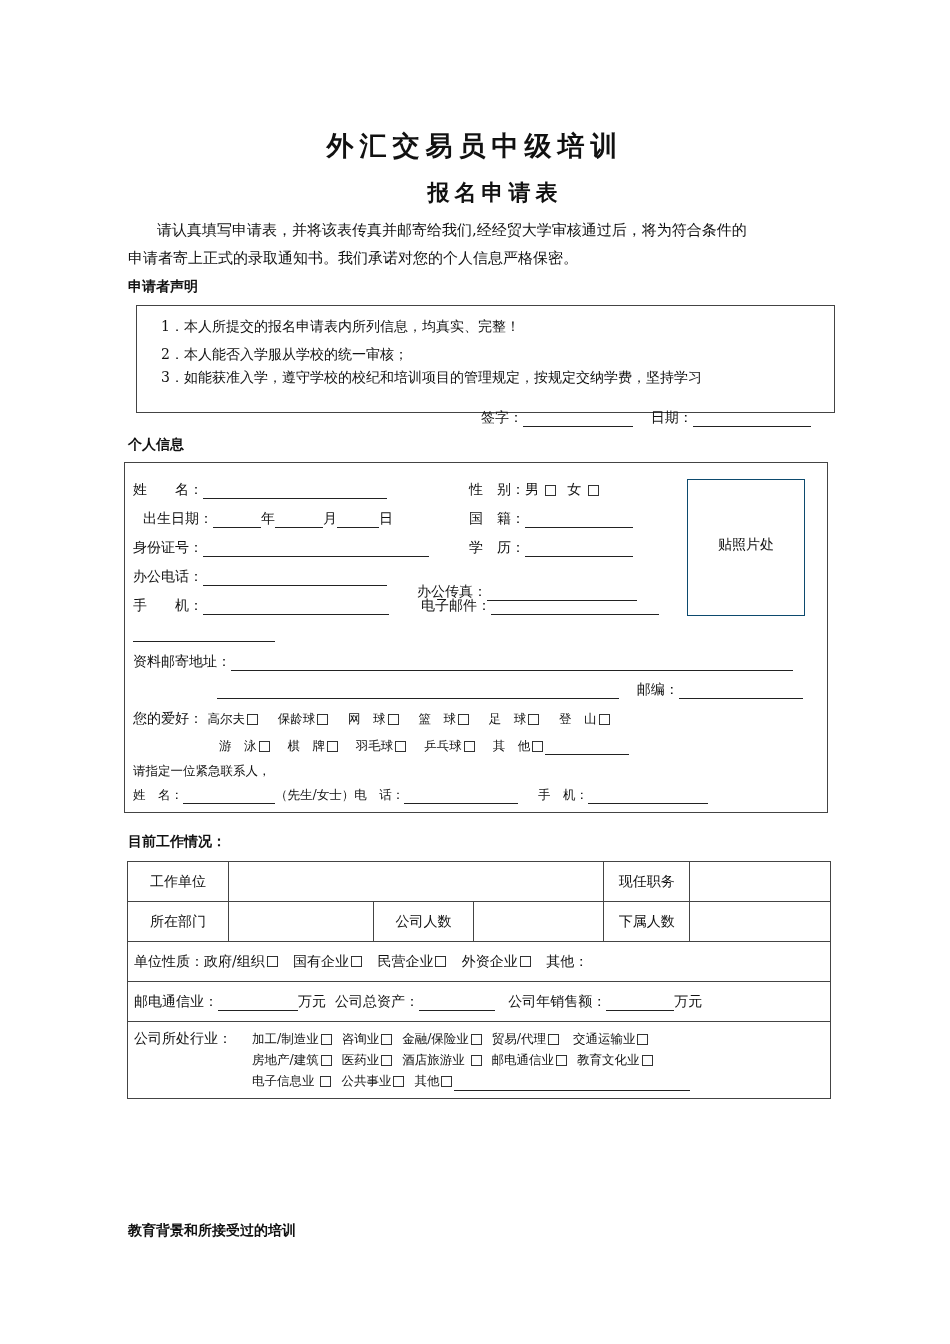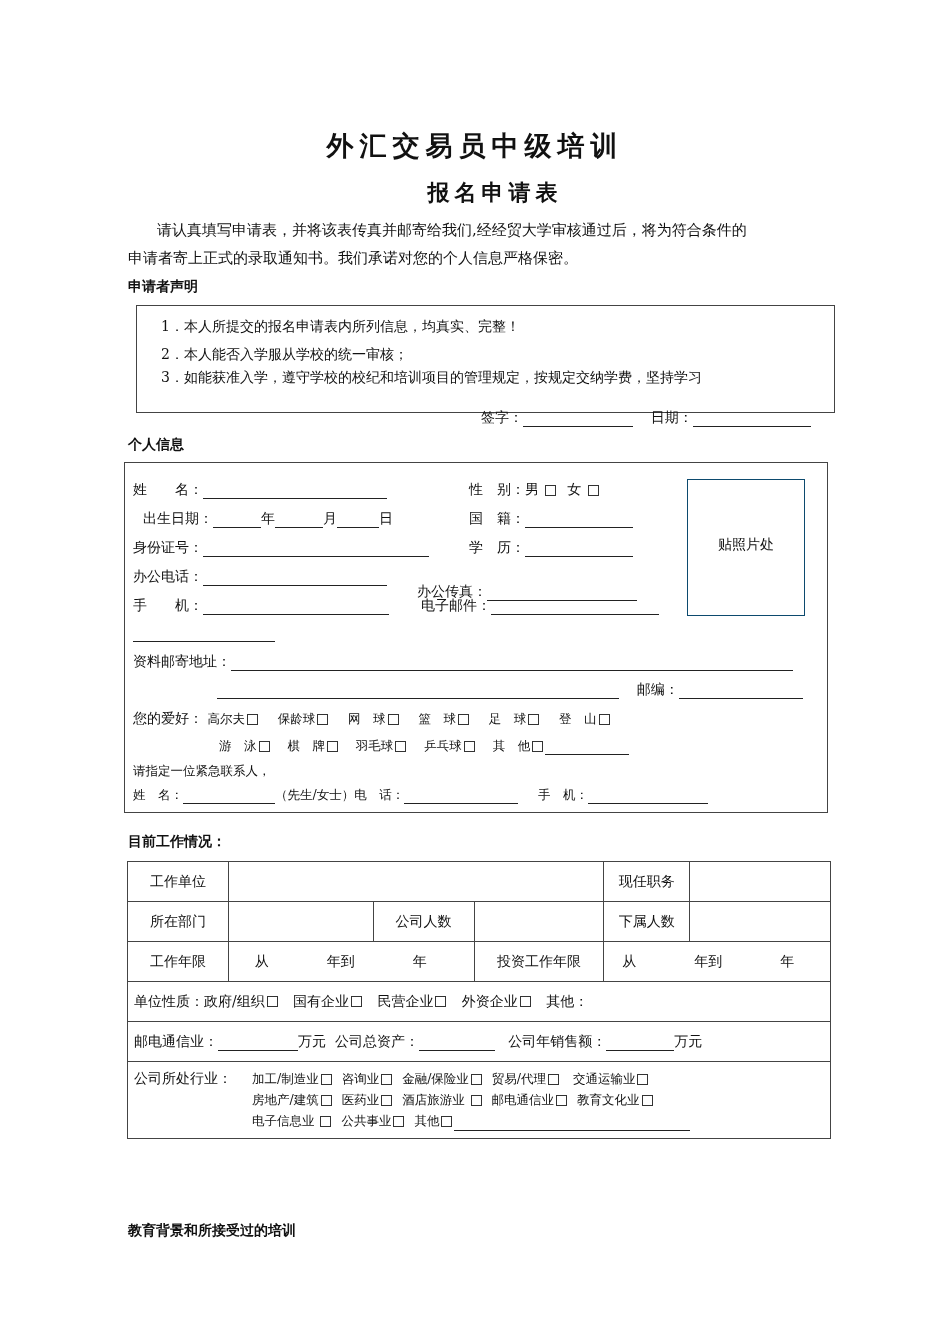--- a/index.html
+++ b/index.html
@@ -109,26 +109,20 @@
   </tr>
   <tr>
     <td class="c">所在部门</td>
     <td></td>
     <td class="c">公司人数</td>
     <td></td>
     <td class="c">下属人数</td>
     <td></td>
   </tr>
   <tr>
-    <td class="c">工作年限</td>
-    <td colspan="2"><span style="margin-left:20px">从</span><span style="margin-left:58px">年到</span><span style="margin-left:58px">年</span></td>
-    <td class="c">投资工作年限</td>
-    <td colspan="2"><span style="margin-left:12px">从</span><span style="margin-left:58px">年到</span><span style="margin-left:58px">年</span></td>
-  </tr>
-  <tr>
     <td colspan="6">
       <span>单位性质：</span><span><span>政府/组织</span><span class="cb"></span></span>&nbsp;&nbsp;&nbsp;<span><span>国有企业</span><span class="cb"></span></span>&nbsp;&nbsp;&nbsp;<span><span>民营企业</span><span class="cb"></span></span>&nbsp;&nbsp;&nbsp;<span><span>外资企业</span><span class="cb"></span></span>&nbsp;&nbsp;&nbsp;<span>其他：</span>
     </td>
   </tr>
   <tr>
     <td colspan="6">
       <span>邮电通信业：</span><span class="line" style="width:80px;"></span><span>万元</span>&nbsp;&nbsp;<span>公司总资产：</span><span class="line" style="width:76px;"></span>&nbsp;&nbsp;&nbsp;<span>公司年销售额：</span><span class="line" style="width:68px;"></span><span>万元</span>
     </td>
   </tr>
   <tr>

